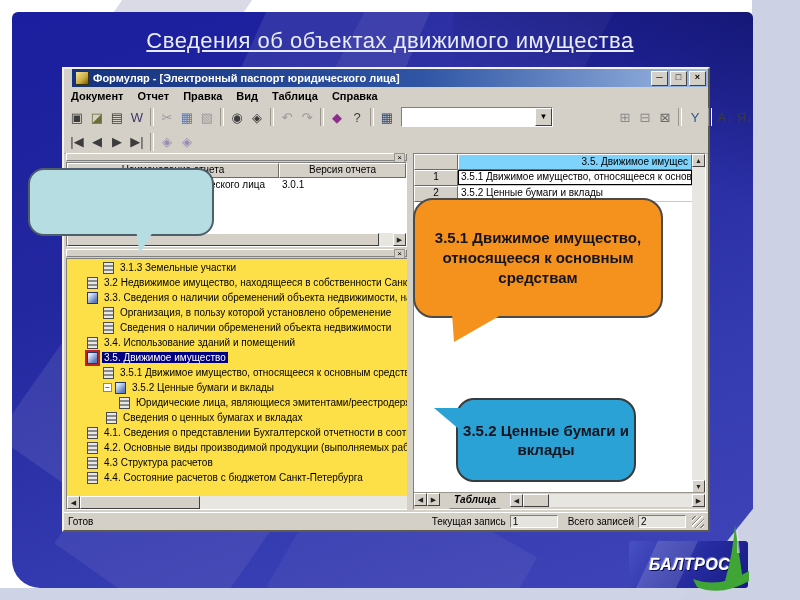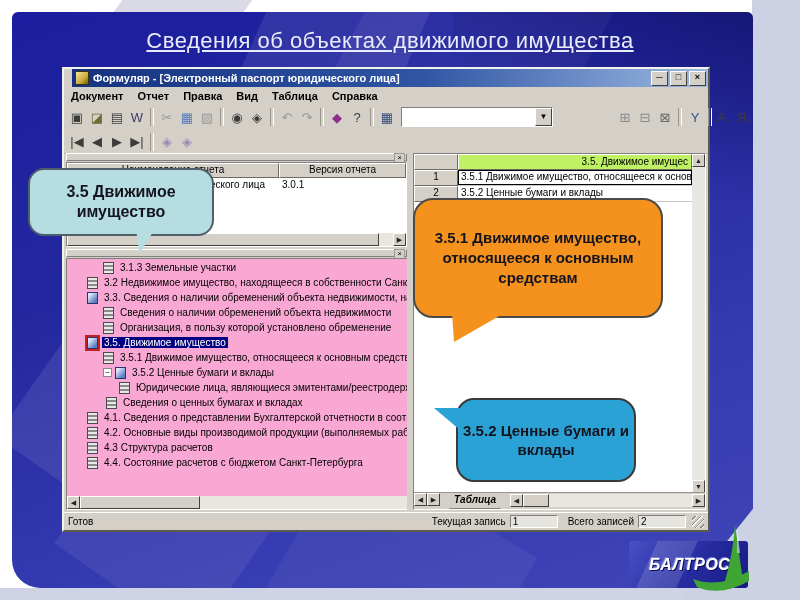--- a/index.html
+++ b/index.html
@@ -75,40 +75,40 @@
       font-size:10px;text-align:center;overflow:hidden;white-space:nowrap;}
   .gt-c1{width:212px;}
   .gt-c2{width:127px;}
   .gt-row{display:flex;height:15px;font-size:10px;white-space:nowrap;}
   .gt-cell{overflow:hidden;padding:1px 3px;box-sizing:border-box;}
   .hscroll{position:absolute;left:0;right:0;bottom:0;height:13px;background:#e8e6e0;display:flex;}
   .sb-btn{width:13px;height:13px;flex:none;background:#d4d0c8;border:1px solid;border-color:#fff #404040 #404040 #fff;
       box-sizing:border-box;font-size:7px;line-height:11px;text-align:center;color:#222;}
   .sb-thumb{background:#d4d0c8;border:1px solid;border-color:#fff #404040 #404040 #fff;box-sizing:border-box;flex:1;margin-right:14px;}
 
-  .tree{position:absolute;left:0;top:105px;width:360px;height:252px;background:#f9a8d4;
+  .tree{position:absolute;left:0;top:105px;width:360px;height:252px;background:#fde047;
       border:1px solid;border-color:#808080 #fff #fff #808080;box-sizing:border-box;overflow:hidden;}
   .tree-rows{position:absolute;left:0;top:1px;right:13px;bottom:13px;overflow:hidden;}
   .t-row{display:flex;align-items:center;height:15px;font-size:10px;white-space:nowrap;}
   .t-expand{width:9px;height:9px;flex:none;border:1px solid #888;background:#fff;font-size:8px;line-height:7px;
       text-align:center;margin-right:3px;box-sizing:border-box;}
   .t-icon{width:11px;height:12px;flex:none;margin-right:4px;border:1px solid #4a4a4a;box-sizing:border-box;
       background:repeating-linear-gradient(180deg,#e8e8e8 0 2px,#8a8a8a 2px 4px);}
   .t-icon.form{background:linear-gradient(135deg,#d8e6fa 20%,#5a7cc0 80%);border-color:#24366a;}
   .t-icon.redbox{outline:2px solid #c42222;}
   .t-label{overflow:hidden;padding:0 2px;}
   .t-label.sel{background:#000080;color:#fff;}
   .vscroll{position:absolute;right:0;top:0;bottom:13px;width:13px;background:#e8e6e0;}
   .vs-up{position:absolute;top:0;left:0;}
   .vs-dn{position:absolute;bottom:0;left:0;}
 
   
   .rec-head{display:flex;height:16px;}
   .rec-corner{width:44px;flex:none;background:#d4d0c8;border:1px solid;border-color:#fff #6e6a62 #6e6a62 #fff;box-sizing:border-box;}
-  .rec-hcell{flex:1;background:#bef264;border:1px solid;border-color:#fff #6e6a62 #6e6a62 #fff;box-sizing:border-box;
+  .rec-hcell{flex:1;background:#7dd3fc;border:1px solid;border-color:#fff #6e6a62 #6e6a62 #fff;box-sizing:border-box;
       font-size:10px;text-align:right;padding:1px 3px;overflow:hidden;white-space:nowrap;}
   .rec-vs{width:13px;flex:none;background:#e8e6e0;position:relative;}
   .rec-row{display:flex;height:16px;}
   .rec-num{width:44px;flex:none;background:#d4d0c8;border:1px solid;border-color:#fff #6e6a62 #6e6a62 #fff;
       box-sizing:border-box;font-size:10px;text-align:center;}
   .rec-text{flex:1;font-size:10px;padding:1px 3px;border-bottom:1px solid #c8c8c8;overflow:hidden;white-space:nowrap;background:#fff;}
   .rec-text.focus{box-shadow:inset 0 0 0 1px #000;}
   .rec-filler{position:absolute;left:0;right:13px;top:48px;bottom:16px;background:#fff;}
   .rec-vsbar{position:absolute;right:0;top:16px;bottom:16px;width:13px;background:#e8e6e0;}
   .tabstrip{position:absolute;left:0;right:0;bottom:0;height:16px;background:#d4d0c8;display:flex;align-items:flex-start;
@@ -274,25 +274,29 @@
             <div class="t-row" style="padding-left: 20px;">
               <span class="t-icon"></span>
               <span class="t-label">3.2 Недвижимое имущество, находящееся в собственности Санкт-Петер</span>
             </div>
             <div class="t-row" style="padding-left: 20px;">
               <span class="t-icon form"></span>
               <span class="t-label">3.3. Сведения о наличии обременений объекта недвижимости, находящ</span>
             </div>
             <div class="t-row" style="padding-left: 36px;">
               <span class="t-icon"></span>
+              <span class="t-label">Организация, в пользу которой установлено обременение</span>
+            </div>
+            <div class="t-row" style="padding-left: 36px;">
+              <span class="t-icon"></span>
               <span class="t-label">Сведения о наличии обременений объекта недвижимости</span>
             </div>
-            <div class="t-row" style="padding-left: 36px;">
-              <span class="t-icon"></span>
-              <span class="t-label">Организация, в пользу которой установлено обременение</span>
+            <div class="t-row" style="padding-left: 20px;">
+              <span class="t-icon"></span>
+              <span class="t-label">3.4. Использование зданий и помещений</span>
             </div>
             <div class="t-row" style="padding-left: 20px;">
               <span class="t-icon form redbox"></span>
               <span class="t-label sel">3.5. Движимое имущество</span>
             </div>
             <div class="t-row" style="padding-left: 36px;">
               <span class="t-icon"></span>
               <span class="t-label">3.5.1 Движимое имущество, относящееся к основным средствам</span>
             </div>
             <div class="t-row" style="padding-left: 36px;">
@@ -382,21 +386,20 @@
     <span class="st-ready">Готов</span>
     <span class="st-label">Текущая запись</span>
     <span class="st-box">1</span>
     <span class="st-label">Всего записей</span>
     <span class="st-box">2</span>
     <span class="st-grip"></span>
   </div>
 </div>
 
 <div class="callout co-cyan">
-  <span>3.5 Движимое имущество</span>
   <span class="tail"></span>
 </div>
 <div class="callout co-orange">
   <span>3.5.1  Движимое имущество, относящееся к основным средствам</span>
   <span class="tail"></span>
 </div>
 <div class="callout co-blue">
   <span>3.5.2  Ценные бумаги и вклады</span>
   <span class="tail"></span>
 </div>

